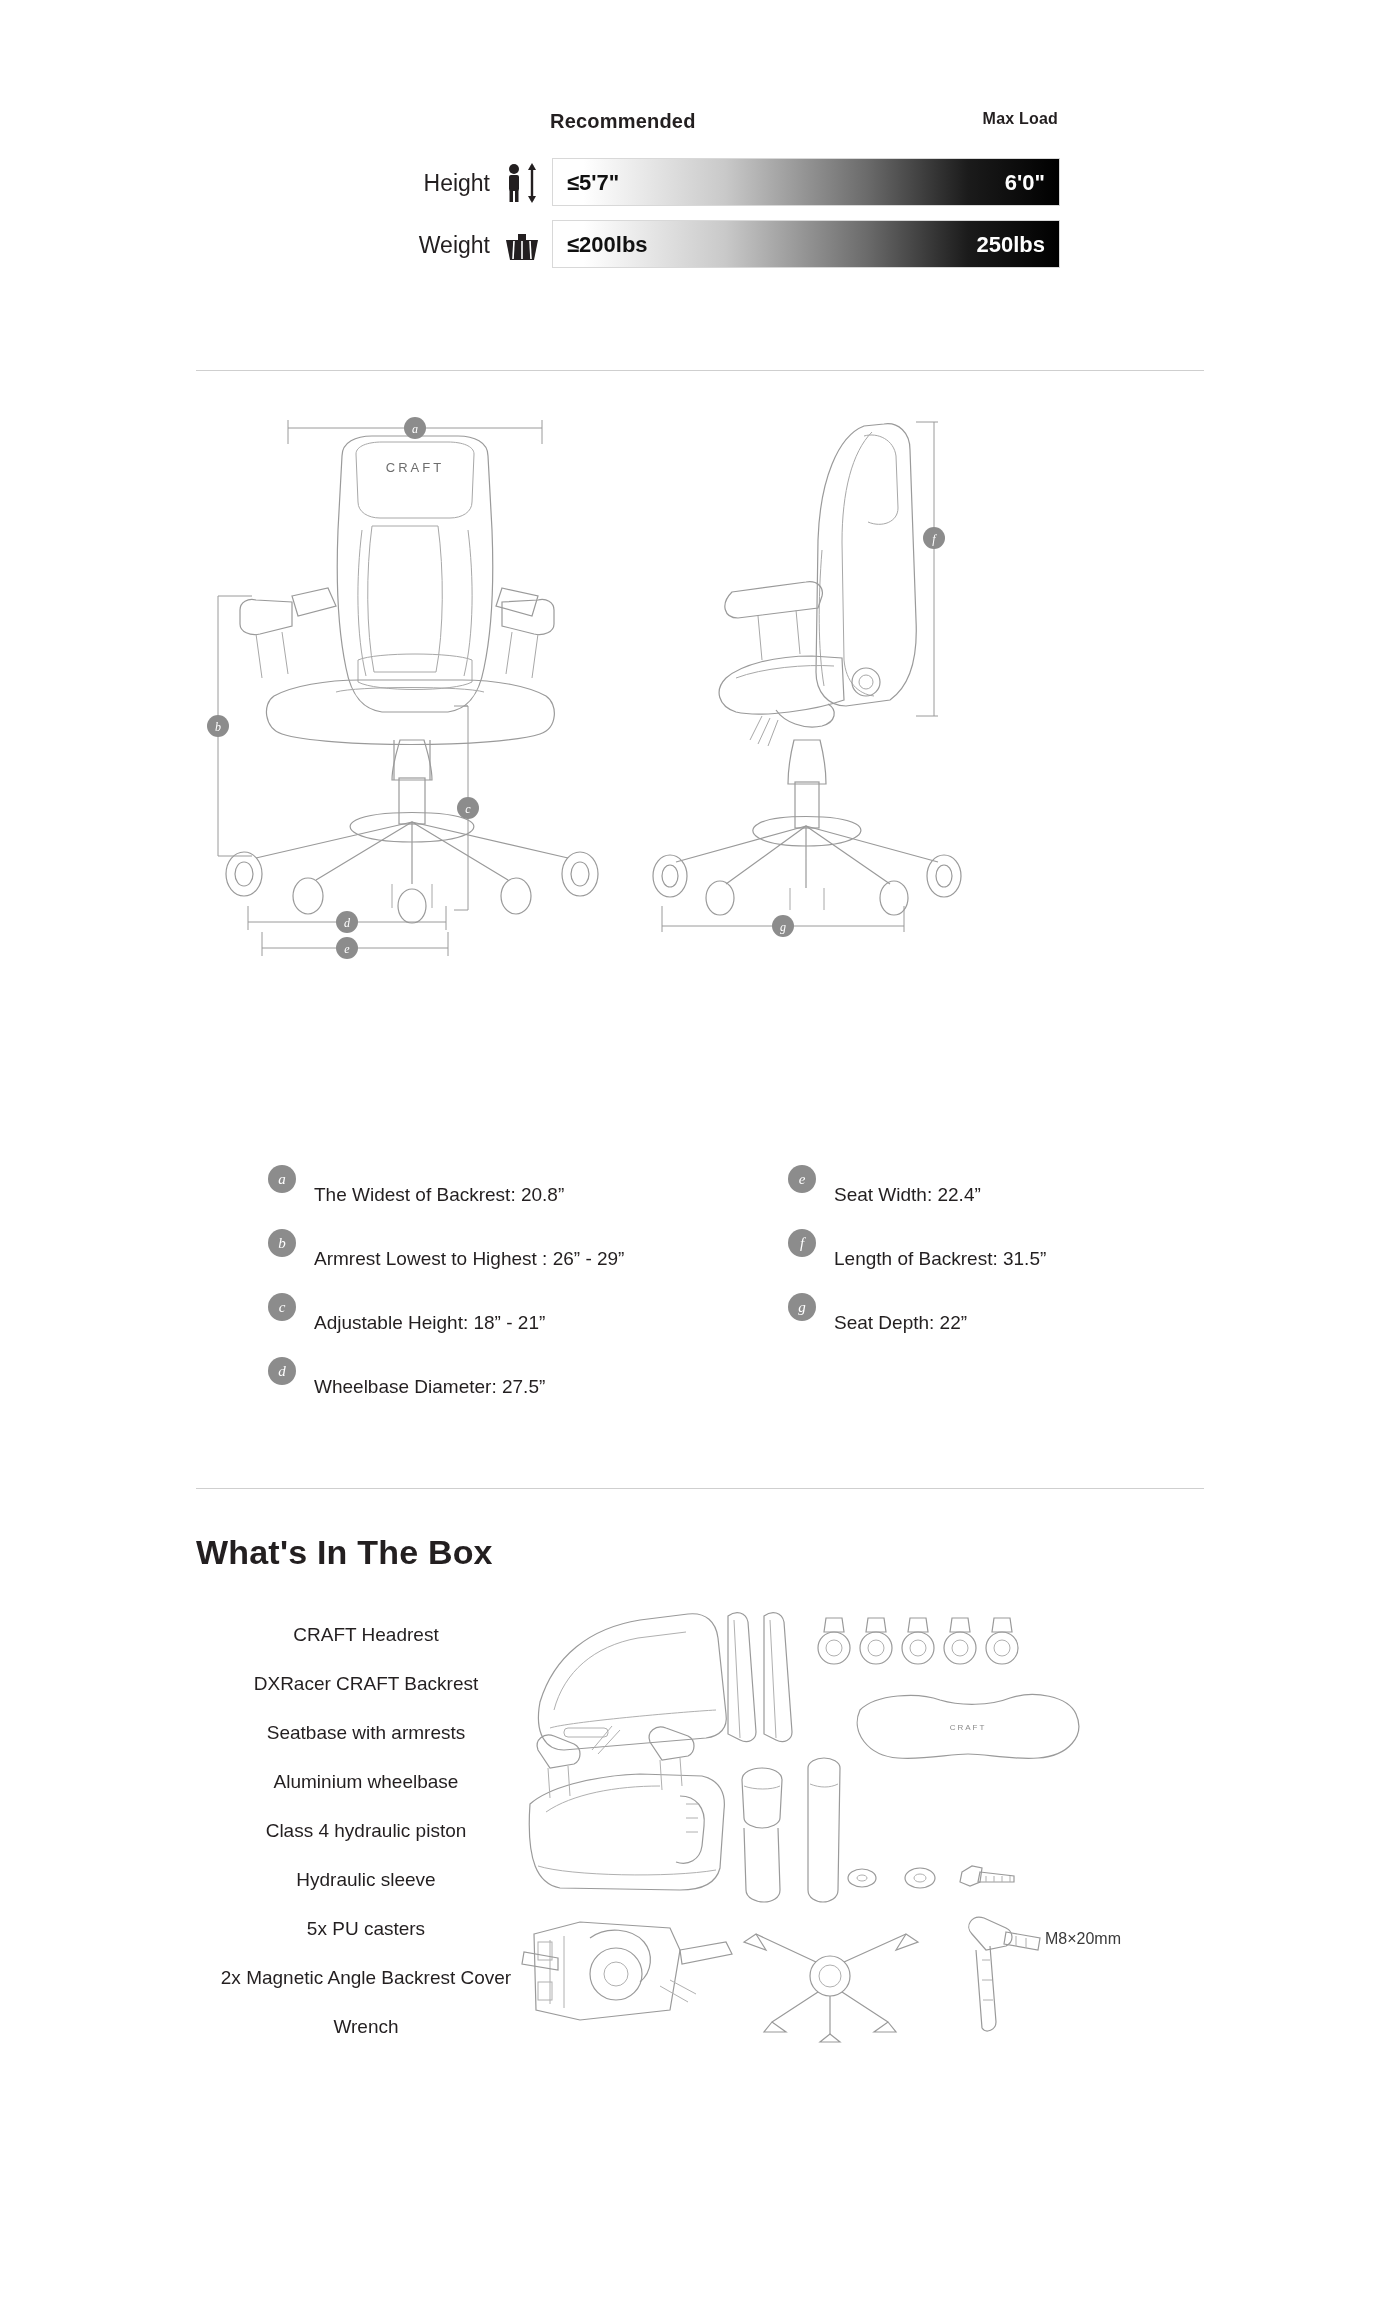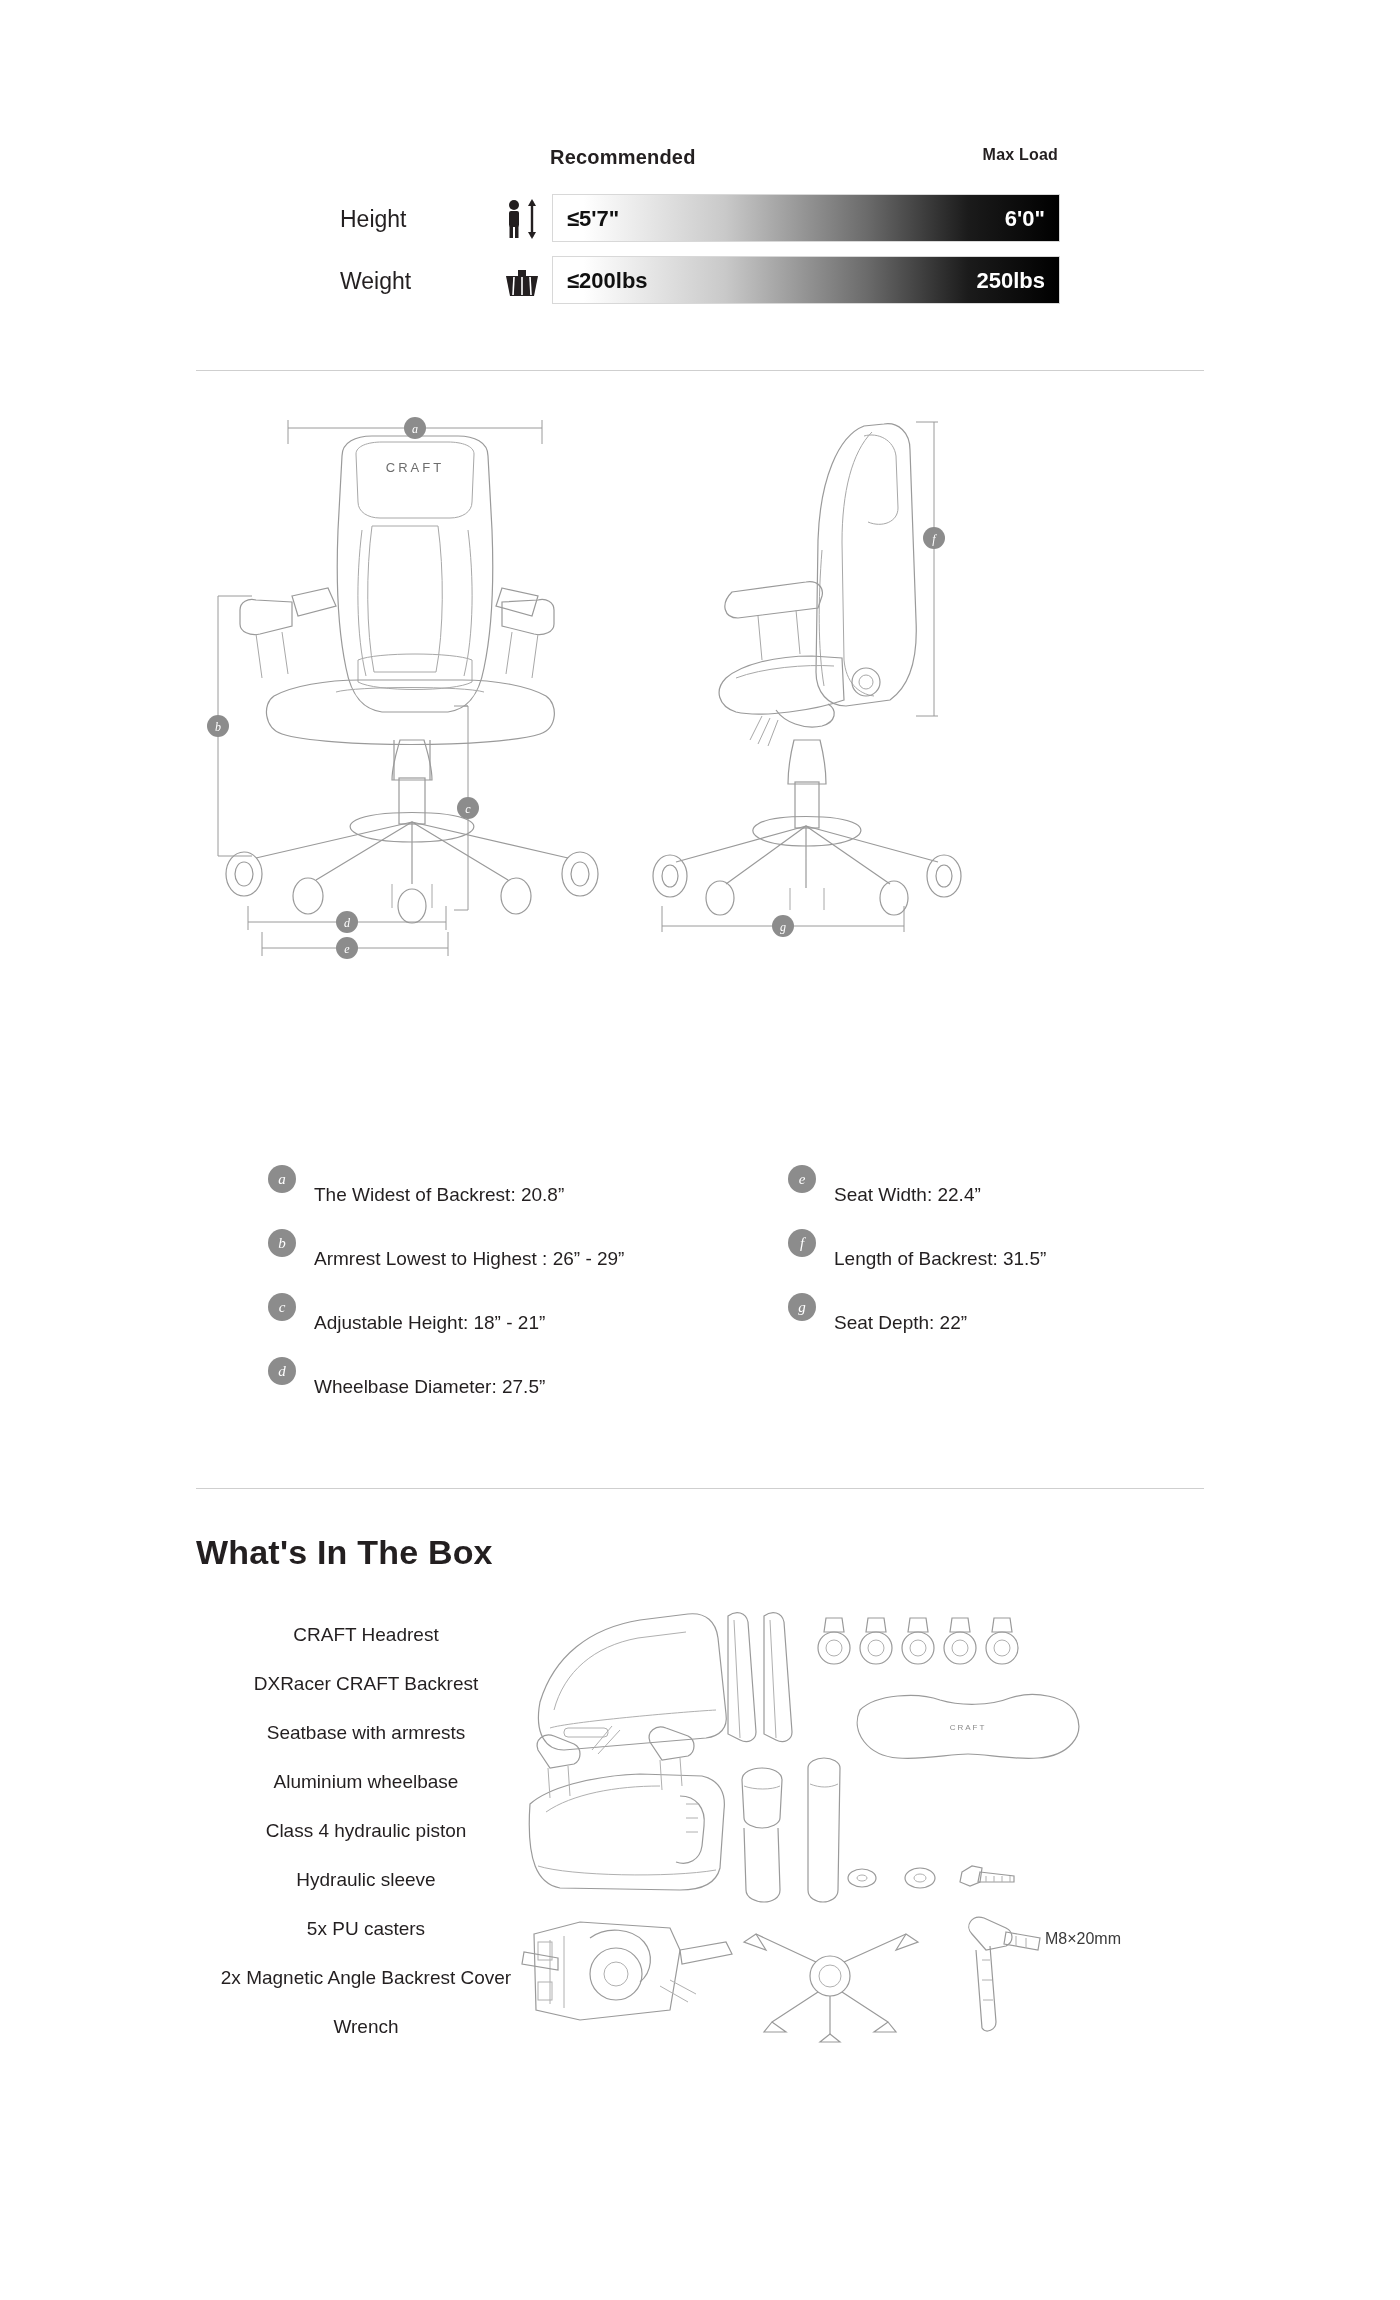--- a/index.html
+++ b/index.html
@@ -24,21 +24,20 @@
   
   .spec-block {
     position: absolute;
     left: 340px;
     top: 110px;
     width: 720px;
   }
   .spec-head {
     position: relative;
     height: 34px;
-    margin-top: 36px;
   }
   .spec-head .rec {
     position: absolute;
     left: 210px;
     top: 0;
     font-size: 20px;
     font-weight: bold;
     letter-spacing: .2px;
   }
   .spec-head .max {
@@ -52,20 +51,21 @@
   .spec-row {
     position: relative;
     height: 48px;
     margin-top: 14px;
   }
   .spec-row .label {
     position: absolute;
     left: 0;
     top: 12px;
     width: 150px;
+    text-align: right;
     font-size: 23px;
     color: #231f20;
   }
   .spec-row .ico {
     position: absolute;
     left: 162px;
     top: 4px;
     width: 44px;
     height: 42px;
   }

